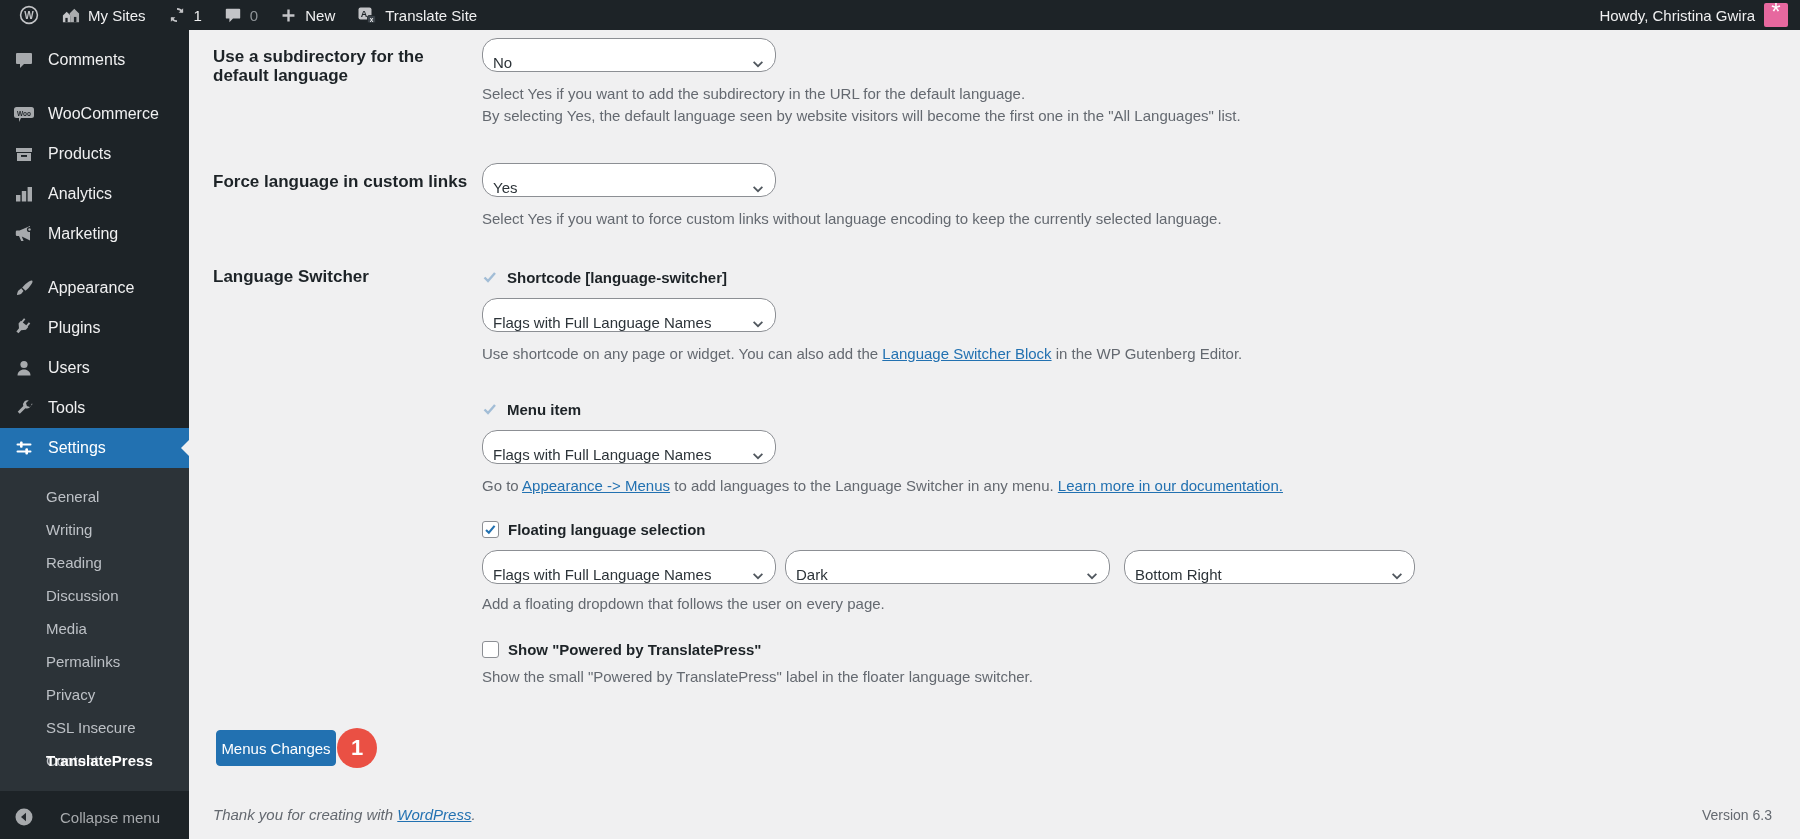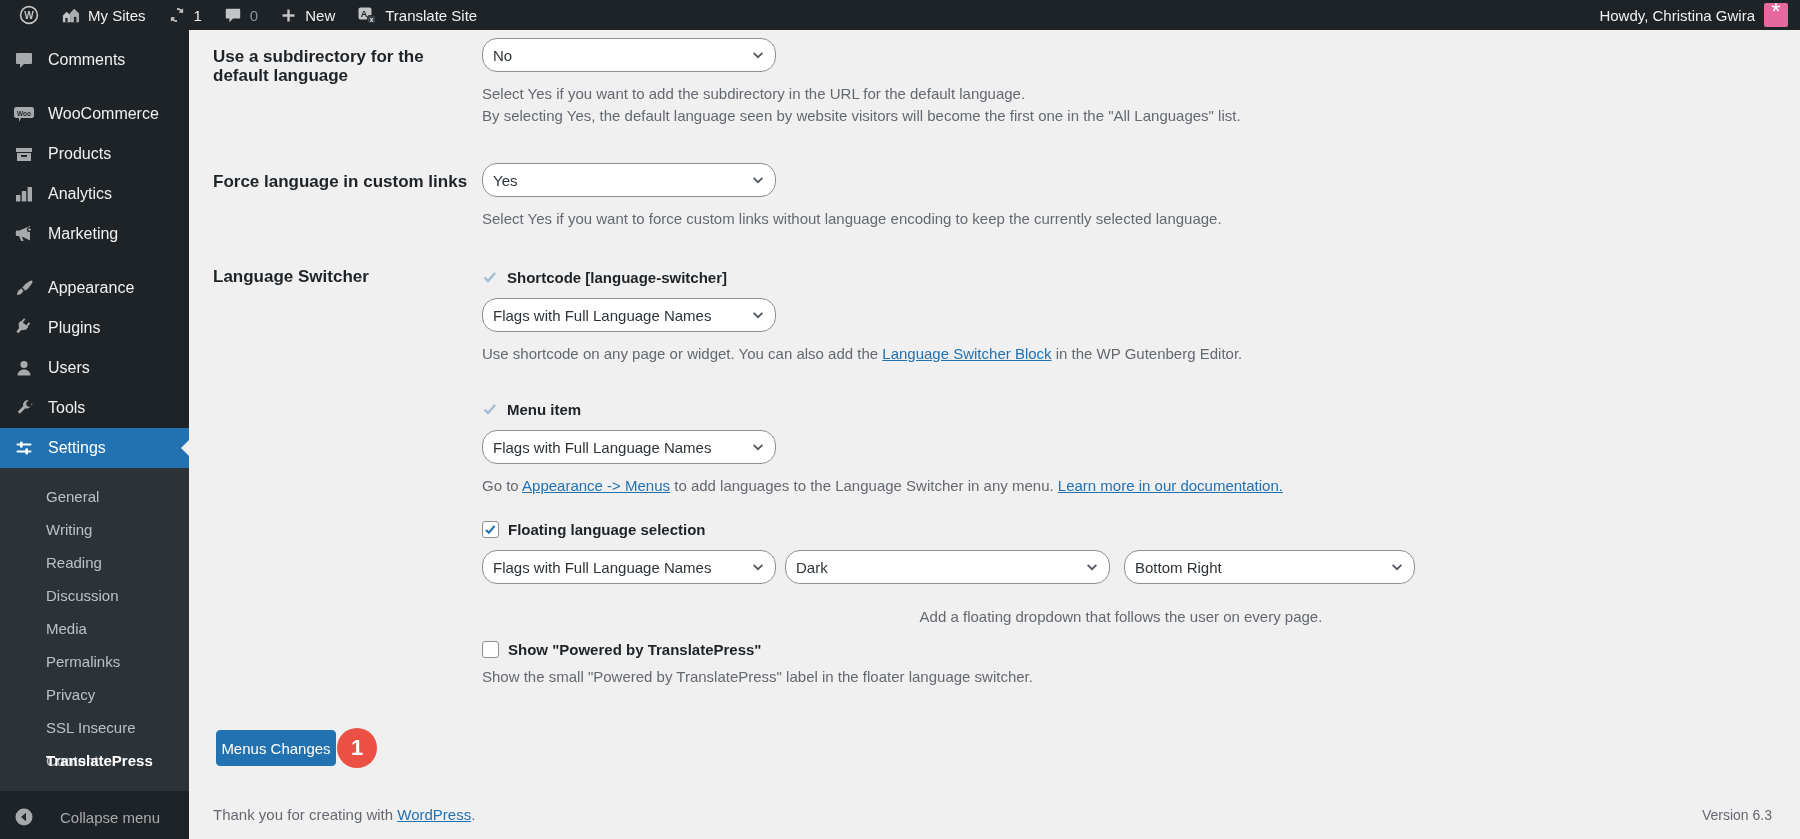--- a/index.html
+++ b/index.html
@@ -33,21 +33,21 @@
   .submenu-item.current { color:#ffffff; font-weight:bold; }
   .collapse-item { height:40px; display:flex; align-items:center; gap:25px; padding-left:13px;
     color:#a7aaad; font-size:15px; cursor:pointer; margin-top:6px; }
 
   
   #content { position:absolute; left:189px; top:30px; width:1611px; height:809px; background:#f0f0f1; }
   .group { position:absolute; left:24px; right:0; }
   .row-label { position:absolute; left:0; top:9px; width:255px; font-size:17px; font-weight:600;
     color:#1d2327; line-height:19px; }
   .controls { position:absolute; left:269px; right:40px; top:0; }
-  .selectbox { display:inline-flex; align-items:center; justify-content:space-between;
+  .selectbox { display:inline-flex; align-items:flex-end; justify-content:space-between;
     height:34px; background:#fff; border:1px solid #8c8f94; border-radius:15px;
     padding:0 10px; font-size:15px; color:#2c3338; cursor:pointer; vertical-align:top; }
   .sel-w1 { width:294px; } .sel-w2 { width:325px; margin-left:9px; } .sel-w3 { width:291px; margin-left:14px; }
   .desc { font-size:15px; color:#646970; line-height:22px; margin-top:11px; }
   .desc a { color:#2271b1; text-decoration:underline; cursor:pointer; }
   .check-title { display:flex; align-items:center; gap:9px; font-size:15px; font-weight:600;
     color:#1d2327; height:20px; }
   .checkbox { width:17px; height:17px; background:#fff; border:1px solid #8c8f94; border-radius:3px;
     display:inline-flex; align-items:center; justify-content:center; cursor:pointer; flex:0 0 auto; }
   .mt11 { margin-top:11px; }
@@ -57,21 +57,21 @@
   #save-group { top:700px; height:44px; }
   .button-primary { display:inline-block; height:36px; width:120px; background:#2271b1;
     border:1px solid #2271b1; border-radius:4px; color:#fff; font-size:15px;
     font-family:"Liberation Sans", sans-serif; cursor:pointer; margin-left:3px; }
   .badge-marker { position:absolute; left:124px; top:-2px; width:40px; height:40px; border-radius:50%;
     background:#ea5044; color:#fff; font-size:22px; font-weight:bold;
     display:flex; align-items:center; justify-content:center; }
 
   
   #footer { top:776px; right:28px; display:flex; justify-content:space-between; align-items:baseline; }
-  .footer-thanks { font-size:15px; color:#646970; }
+  .footer-thanks { font-size:15px; font-style:italic; color:#646970; }
   .footer-thanks a { color:#2271b1; text-decoration:underline; cursor:pointer; }
   .footer-version { font-size:14px; color:#646970; }
 </style>
 </head>
 <body>
 
 <div id="adminbar">
   <div class="ab-left">
     <div class="ab-item">
       <svg width="20" height="20" viewBox="0 0 20 20">
@@ -340,21 +340,21 @@
             <path d="M3 5.5l5 5 5-5" fill="none" stroke="#50575e" stroke-width="2"></path>
           </svg>
       </div>
       <div class="selectbox sel-w3">
         <span>Bottom Right</span>
         <svg width="14" height="14" viewBox="0 0 16 16">
             <path d="M3 5.5l5 5 5-5" fill="none" stroke="#50575e" stroke-width="2"></path>
           </svg>
       </div>
     </div>
-    <p class="desc" style="margin-top:22px;text-align:center;">Add a floating dropdown that follows the user on every page.</p>
+    <p class="desc" style="margin-top:9px;">Add a floating dropdown that follows the user on every page.</p>
   </div>
 
   <div class="sub-block" style="top:609px; left:293px;">
     <div class="check-title">
       <span class="checkbox"></span>
       <span>Show "Powered by TranslatePress"</span>
     </div>
     <p class="desc" style="margin-top:7px;">Show the small "Powered by TranslatePress" label in the floater language switcher.</p>
   </div>
 

